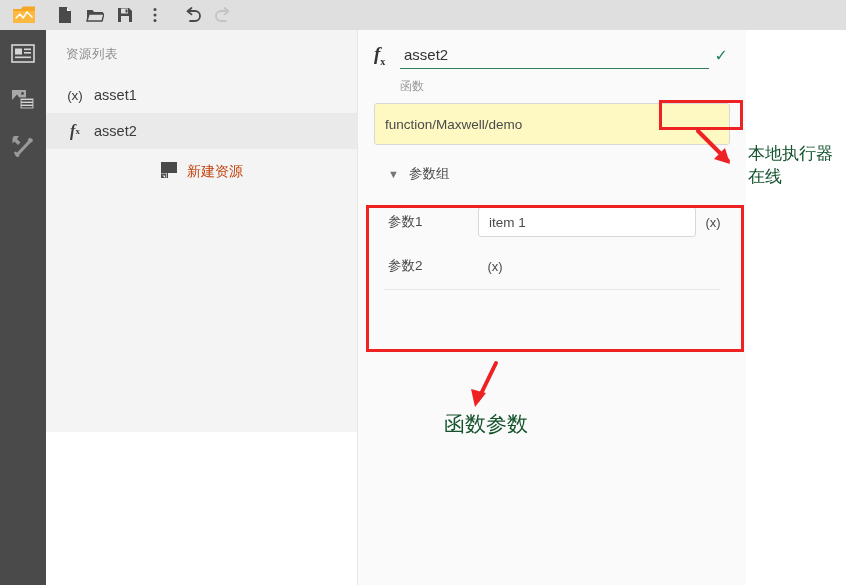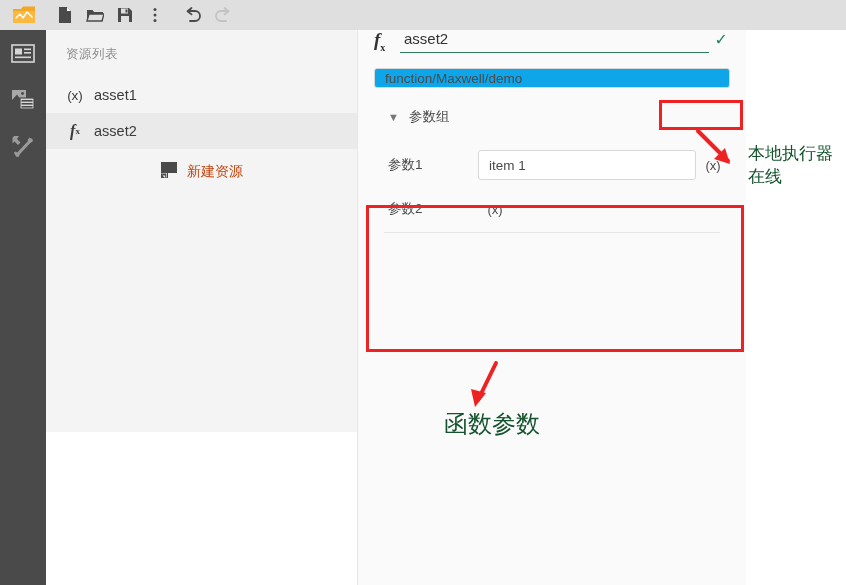--- a/index.html
+++ b/index.html
@@ -118,21 +118,22 @@
   }
   #right-blank {
     position: absolute;
     left: 746px; top: 30px;
     width: 100px; height: 555px;
     background: #ffffff;
   }
 
   .name-row {
     display: flex;
-    align-items: flex-start;
+    align-items: center;
+    padding-top: 12px;
     height: 30px;
   }
   .name-fx {
     font-family: "Liberation Serif", "DejaVu Serif", serif;
     font-style: italic;
     font-weight: bold;
     font-size: 19px;
     color: #333;
     width: 26px;
     flex: 0 0 auto;
@@ -176,25 +177,25 @@
   }
   .badge-online {
     font-size: 13px;
     color: #2e8b57;
     padding: 2px 6px;
   }
 
   .rid-input {
     margin-top: 8px;
     width: 100%;
-    height: 20px;
+    height: 42px;
     box-sizing: border-box;
     border: 1px solid #d8d8d8;
     border-radius: 3px;
-    background: #0ea5e9;
+    background: #fef9c3;
     font-family: inherit;
     font-size: 13.5px;
     color: #4a4a4a;
     padding: 0 10px;
     outline: none;
   }
 
   .params-head {
     display: flex;
     align-items: center;
@@ -266,21 +267,21 @@
   #anno-box-badge { left: 659px; top: 100px; width: 84px; height: 30px; }
   #anno-box-params { left: 366px; top: 205px; width: 378px; height: 147px; }
   .anno-text {
     position: absolute;
     color: #14532d;
     font-size: 17px;
     line-height: 23px;
     font-family: "Liberation Sans", "DejaVu Sans", sans-serif;
   }
   #anno-text-executor { left: 748px; top: 142px; width: 92px; }
-  #anno-text-params  { left: 444px; top: 412px; font-size: 24px; }
+  #anno-text-params  { left: 444px; top: 412px; font-size: 21px; }
   .anno-arrow { position: absolute; pointer-events: none; }
   #anno-arrow-1 { left: 694px; top: 128px; }
   #anno-arrow-2 { left: 458px; top: 360px; }
 </style>
 </head>
 <body>
 
 <div id="toolbar">
   <div class="tb-btn tb-logo">
     <svg width="24" height="20" viewBox="0 0 24 20">
@@ -391,20 +392,21 @@
   </div>
 </div>
 
 <div id="editor">
 
   <div class="name-row">
     <span class="name-fx">f<sub>x</sub></span>
     <input class="name-input" type="text" value="asset2" style="">
     <span class="name-check">✓</span>
   </div>
+  <div class="sub-caption">函数</div>
 
   <input class="rid-input" type="text" value="function/Maxwell/demo" style="">
 
 
   <div id="params-card">
     <div class="group-row">
       <span class="chev">▼</span>
       <span>参数组</span>
     </div>
 

